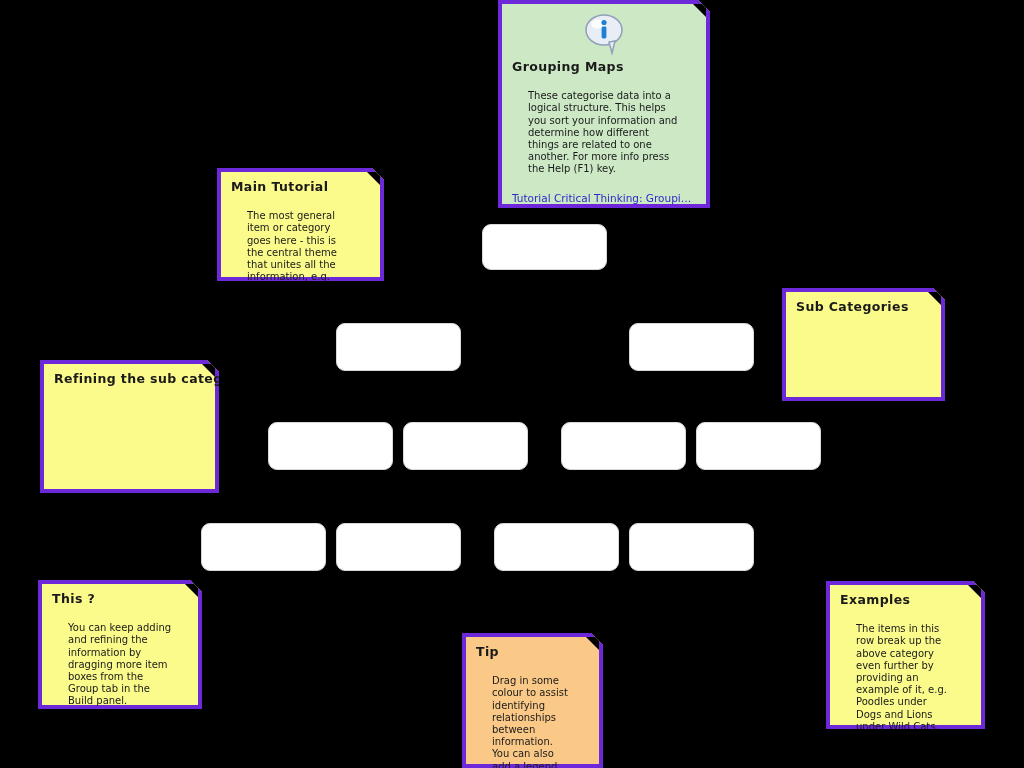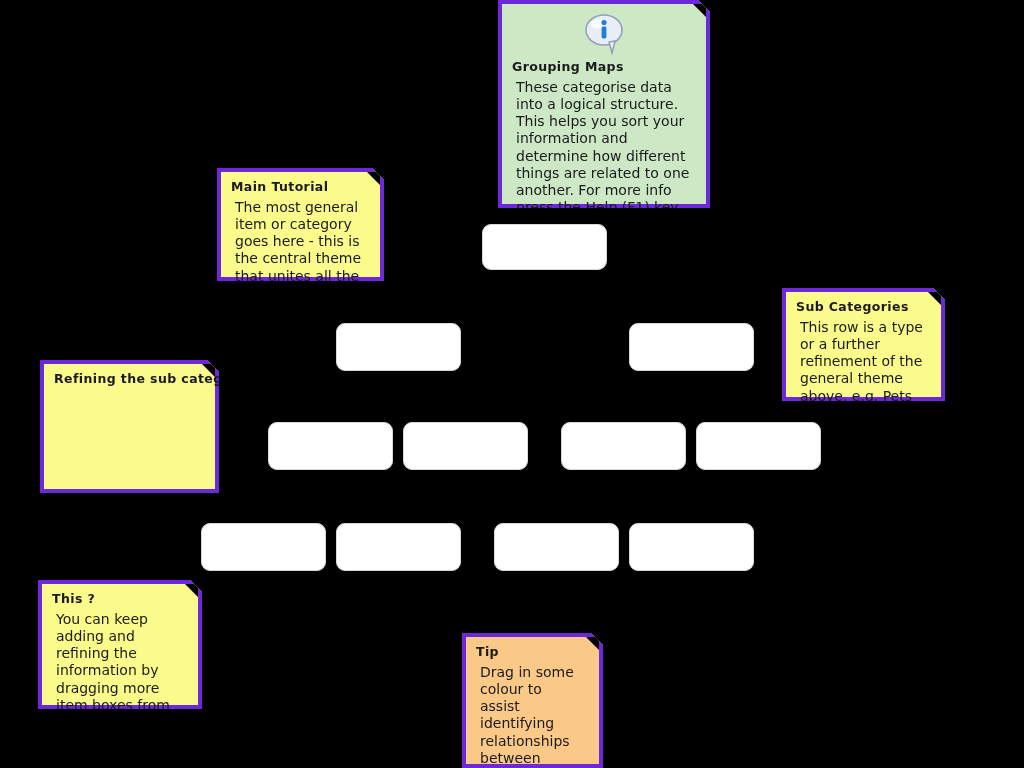--- a/index.html
+++ b/index.html
@@ -45,22 +45,22 @@
     pointer-events: none;
   }
   .note-title {
     font-weight: bold;
     font-size: 12.5px;
     letter-spacing: 0.4px;
     margin: 0 0 5px 0;
     white-space: nowrap;
   }
   .note-body {
-    font-size: 14px;
-    margin: 4px;
+    font-size: 10px;
+    margin: 16px;
     white-space: pre-wrap;
   }
   .note-link {
     display: block;
     font-size: 10.5px;
     color: #2b2bc8;
     margin-top: 4px;
     white-space: nowrap;
     overflow: hidden;
     text-overflow: ellipsis;
@@ -133,35 +133,39 @@
 
   <div class="note note-yellow" id="note-main-category">
     <span class="fold"></span>
     <div class="note-title">Main Tutorial</div>
     <div class="note-body">The most general item or category  goes here - this is the central theme that unites all the information, e.g. Animals.</div>
   </div>
 
   <div class="note note-yellow" id="note-sub-categories">
     <span class="fold"></span>
     <div class="note-title">Sub Categories</div>
-    <div class="note-body">This row is a type or a further refinement of the general theme above, e.g. Pets and Wild animals.</div>
   </div>
 
   <div class="note note-yellow" id="note-refining">
     <span class="fold"></span>
     <div class="note-title">Refining the sub category</div>
   </div>
 
   <div class="note note-yellow" id="note-more">
     <span class="fold"></span>
     <div class="note-title">This ?</div>
     <div class="note-body">You can keep adding and refining the information by dragging more item boxes from the Group tab in the Build panel.</div>
     <div class="note-link">Tutorial Argument Mapping: Ma...</div>
   </div>
 
   <div class="note note-orange" id="note-tip">
     <span class="fold"></span>
     <div class="note-title">Tip</div>
     <div class="note-body">Drag in some colour to assist identifying relationships between information. You can also add a legend.</div>
   </div>
 
+  <div class="note note-yellow" id="note-examples">
+    <span class="fold"></span>
+    <div class="note-title">Examples</div>
+    <div class="note-body">The items in this row break up the above category even further by providing an example of it, e.g. Poodles under Dogs and Lions under Wild Cats.</div>
+  </div>
 
 </div>
 
 </body></html>

